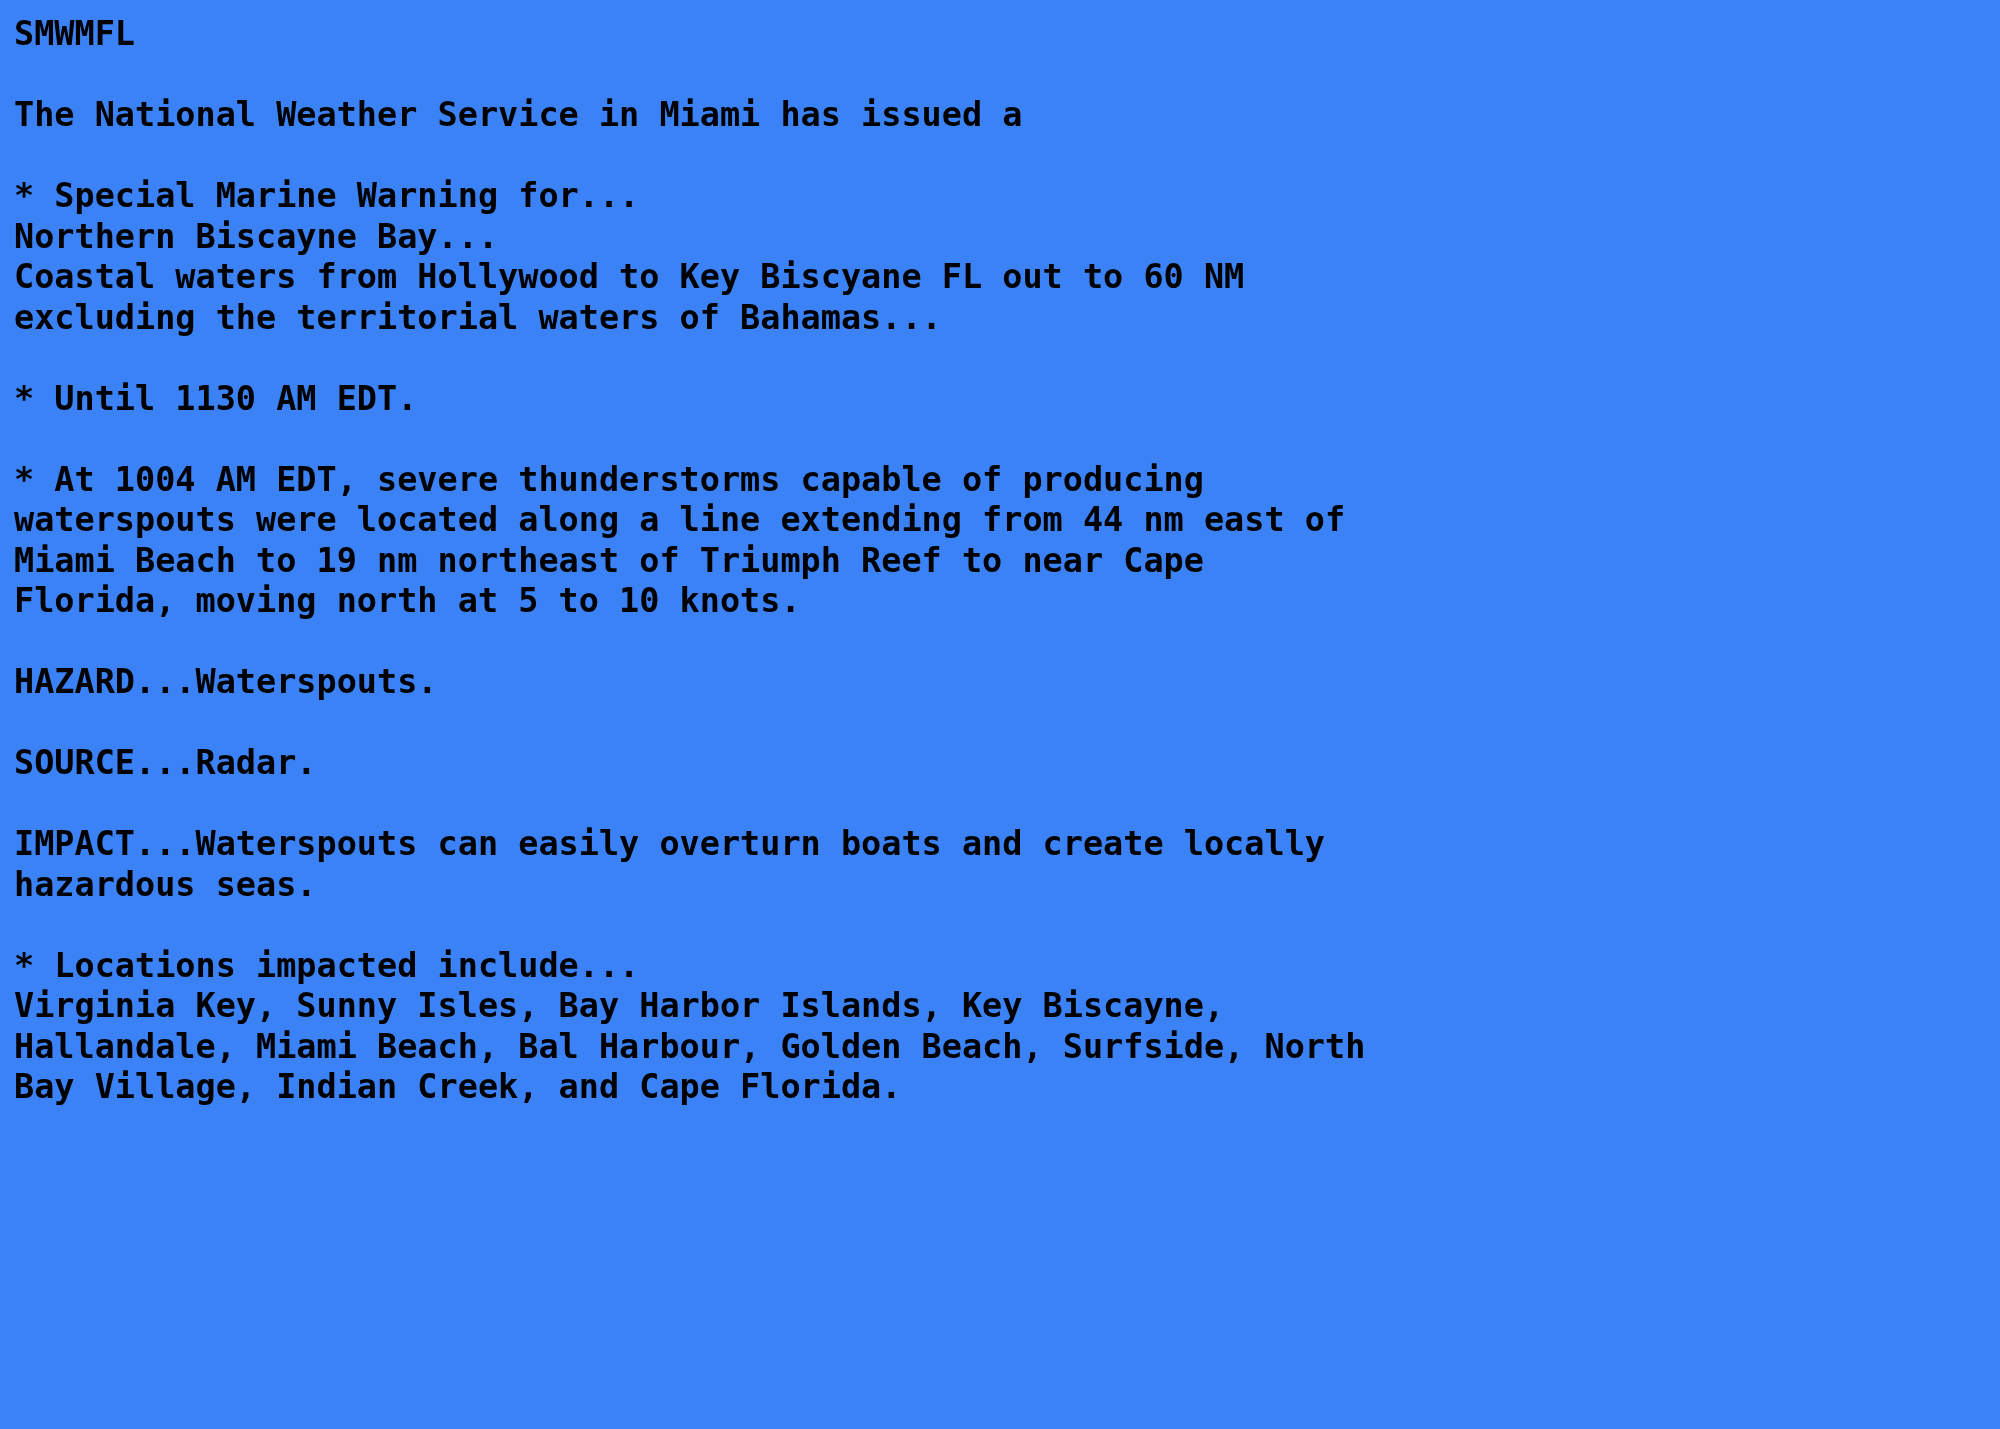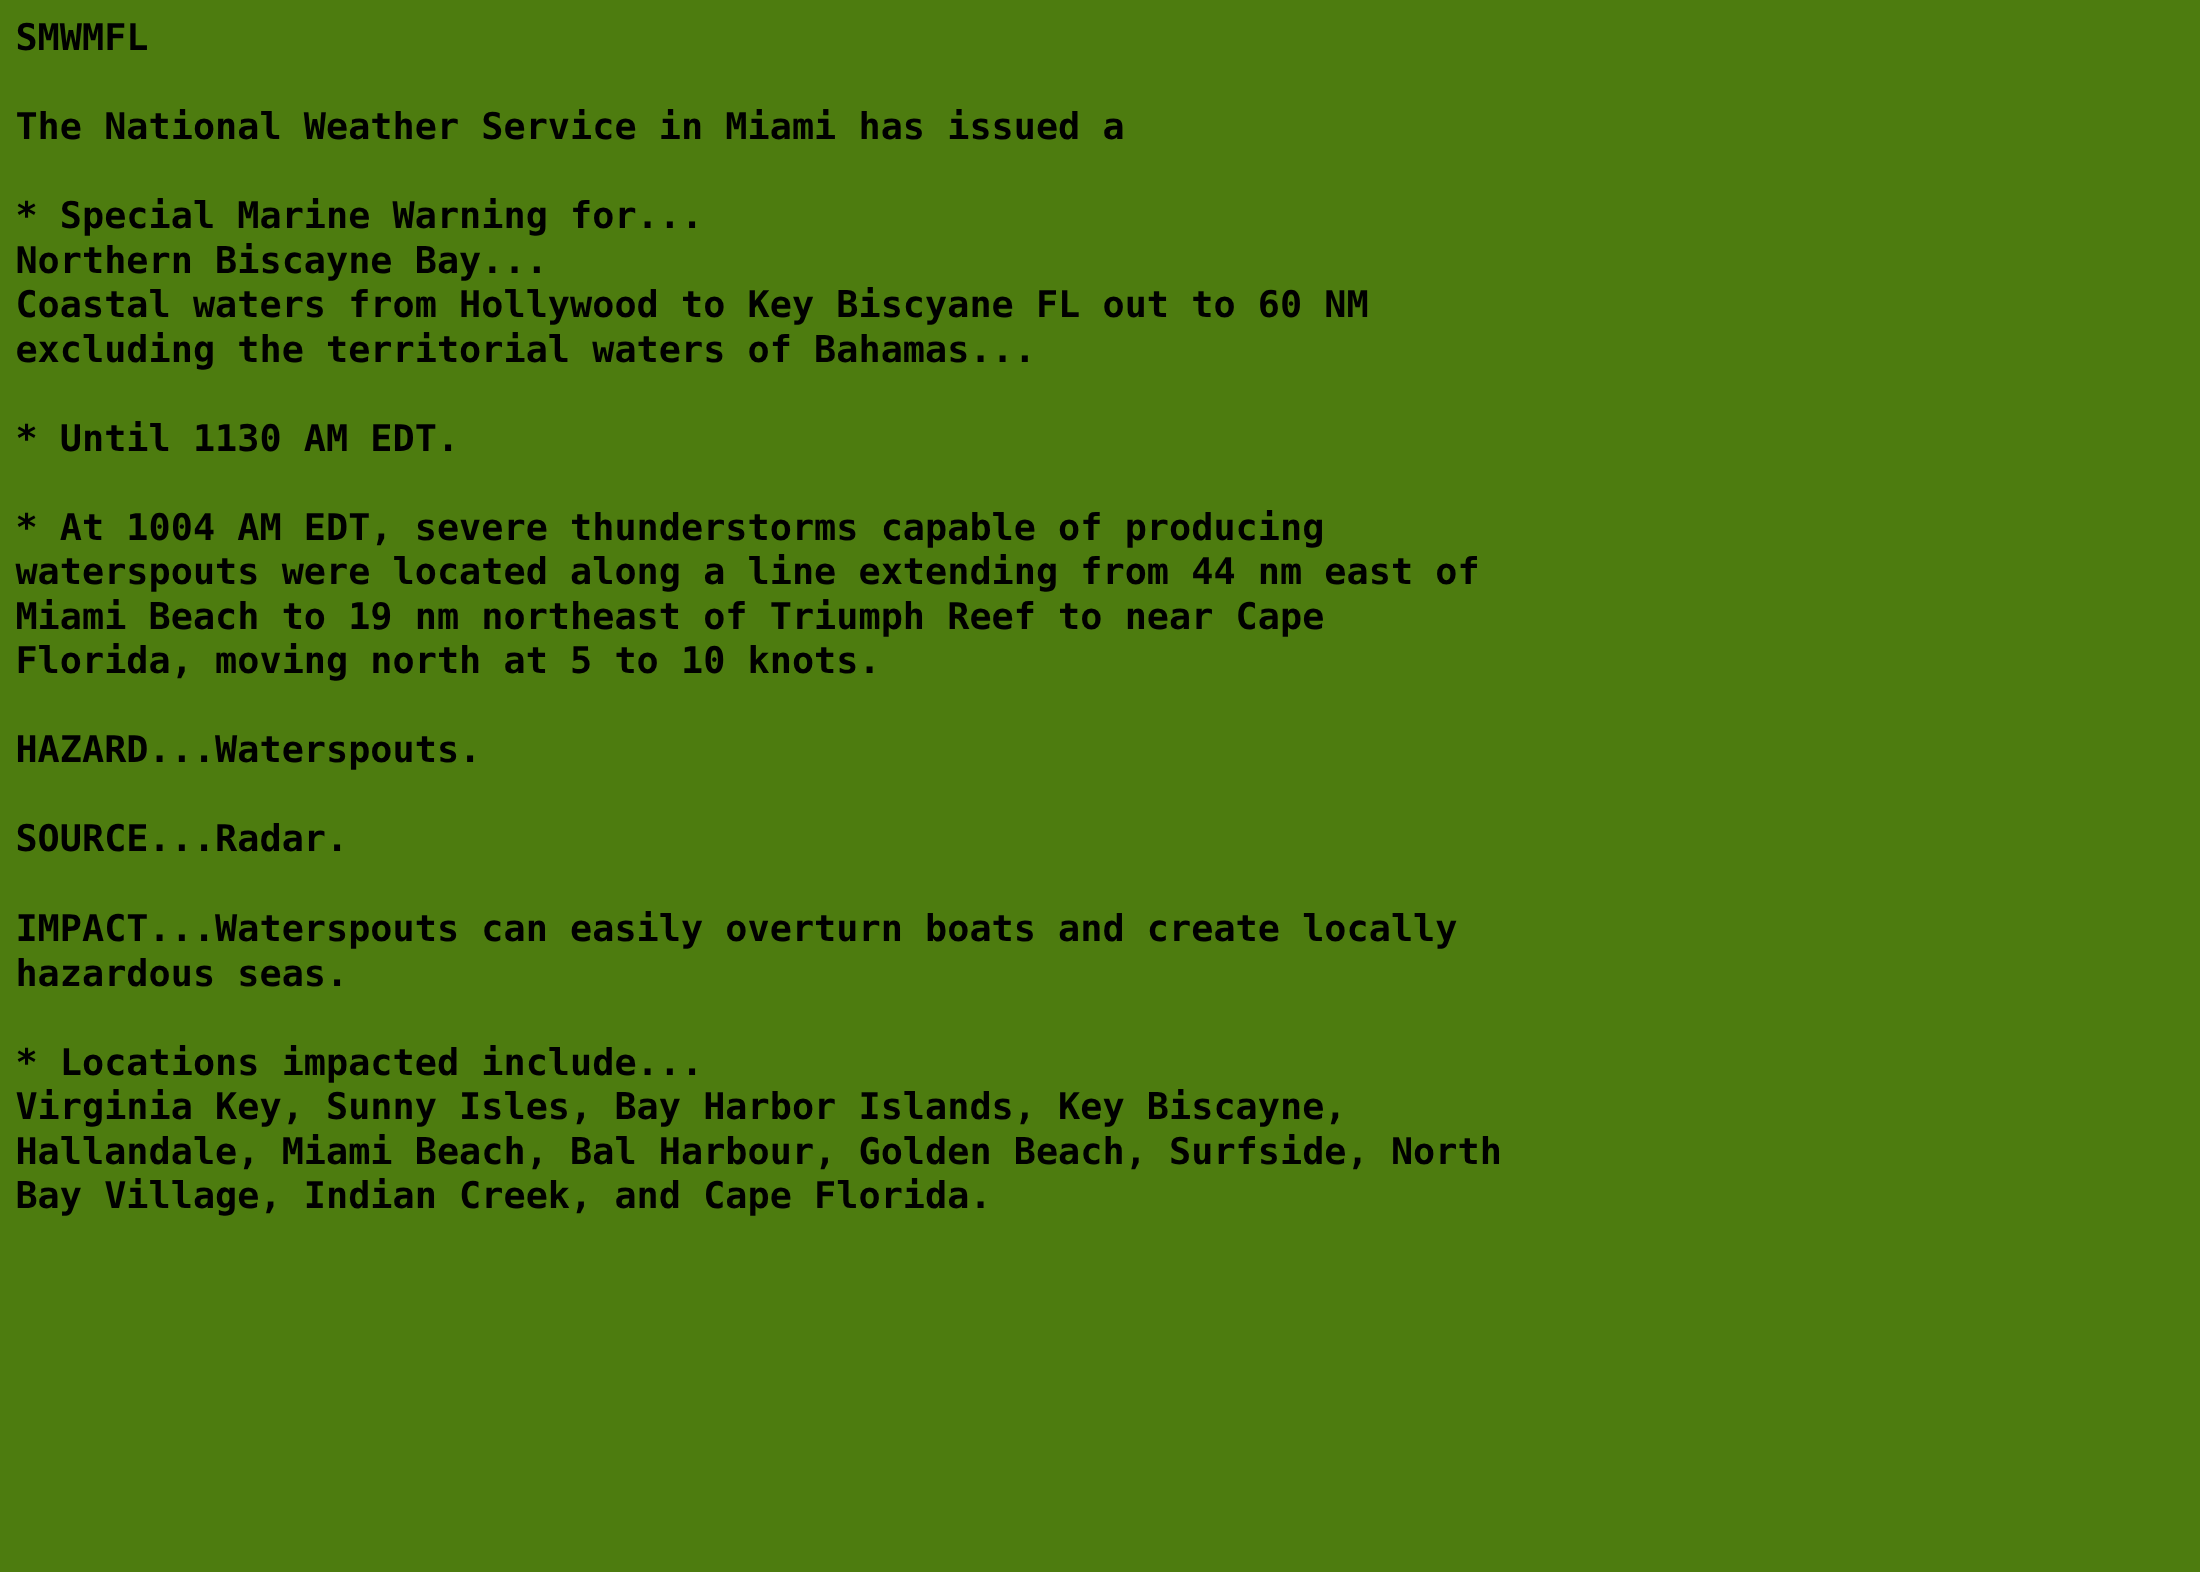--- a/index.html
+++ b/index.html
@@ -12,21 +12,21 @@
     width: 2000px;
     height: 1429px;
     overflow: hidden;
     font-family: "DejaVu Sans Mono", "Liberation Mono", monospace;
   }
   .doc {
     box-sizing: border-box;
     width: 2000px;
     height: 1429px;
     padding: 14px 0 0 14px;
-    background: #4d7c0f;
+    background: #3b82f6;
   }
   .bulletin {
     margin: 0;
     font-family: "DejaVu Sans Mono", "Liberation Mono", monospace;
     font-size: 33.5px;
     line-height: 40.5px;
     font-weight: 700;
     color: #000000;
     white-space: pre;
     letter-spacing: 0px;

